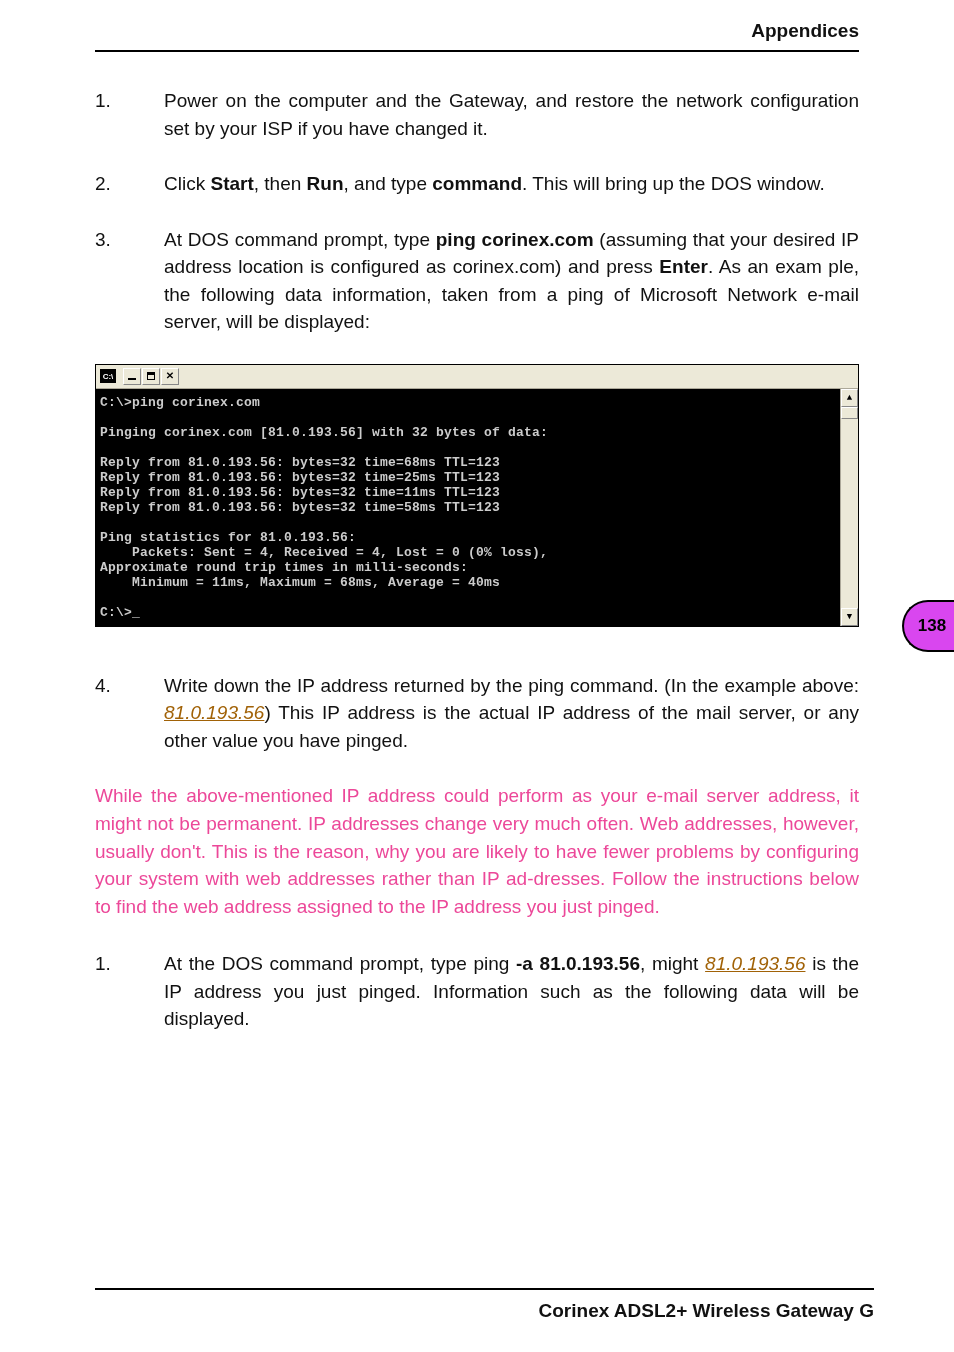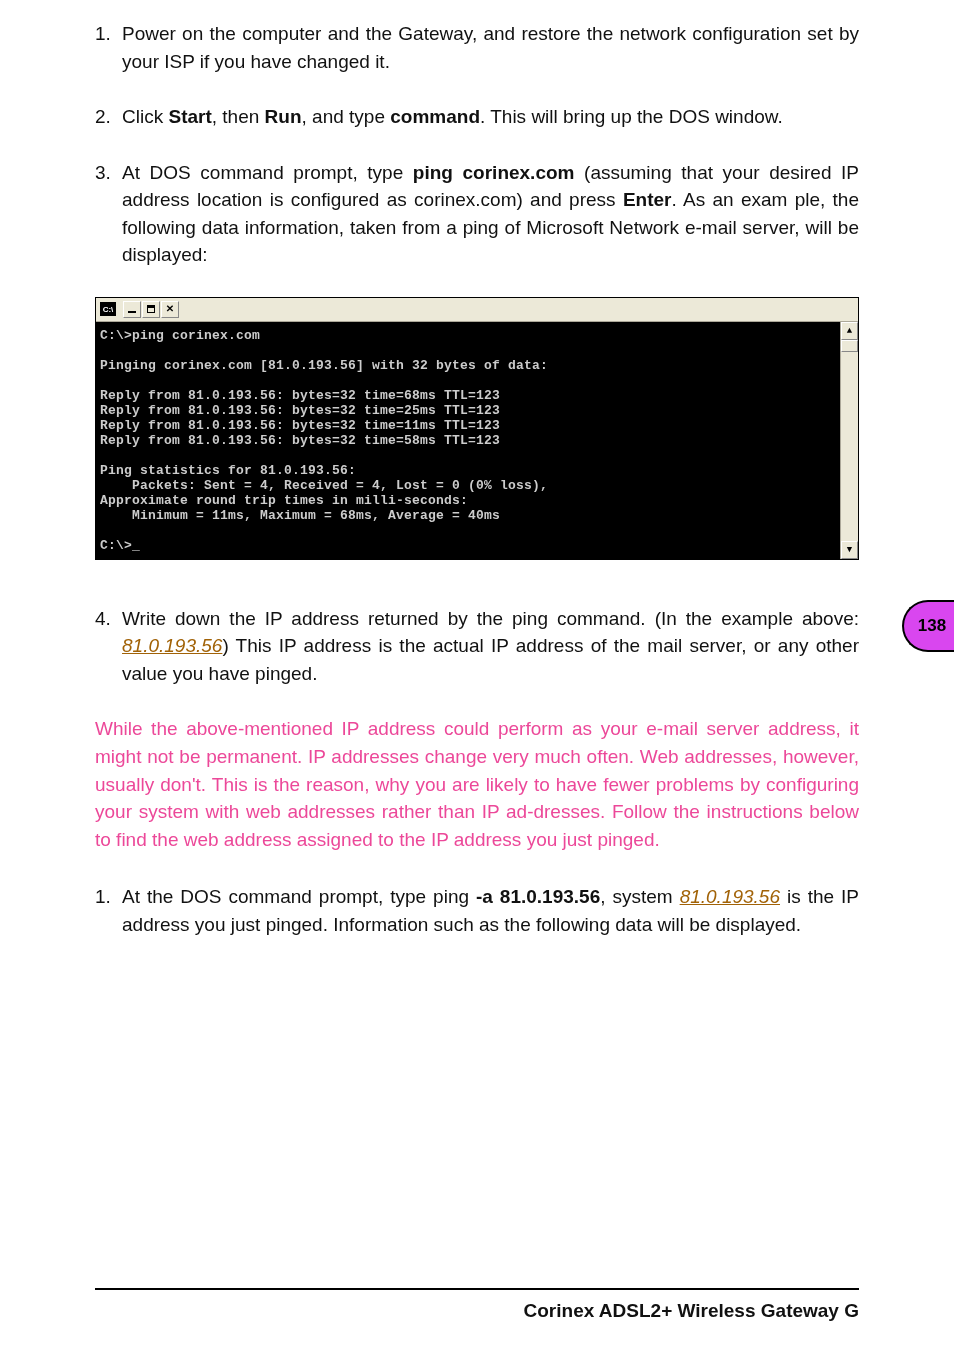--- a/index.html
+++ b/index.html
@@ -37,20 +37,21 @@
     color: #111;
   }
   .list-num {
     width: 27px;
     flex: 0 0 27px;
   }
   .list-body {
     flex: 1;
     text-align: justify;
     text-justify: inter-word;
+    margin-left: 42px;
   }
   .bold { font-weight: bold; }
   .link { color: #a16207; text-decoration: underline; font-style: italic; }
   
   .cmd-window {
     margin: 5px 0 45px 0;
     border: 1px solid #000;
     font-family: "Lucida Console","Courier New",monospace;
     font-size: 13px;
   }
@@ -150,34 +151,35 @@
     border-radius: 50% 0 0 50% / 50% 0 0 50%;
     display:flex; align-items:center; justify-content:center;
     font-size: 17px;
     font-weight: bold;
     background:#d946ef;
     padding-left:6px;
   }
 
   .footer {
     position: absolute;
-    left: 95px; right: 95px;
+    left: 95px; right: 80px;
     bottom: 30px;
     border-top: 2px solid #000;
     padding-top: 10px;
     text-align: right;
     font-weight: bold;
     font-size: 19px;
     color:#111;
   }
 </style>
 </head>
 <body>
 
 <div class="page">
+  <div class="header">Appendices</div>
 
   <ol class="list" id="list-a">
       <li class="list-item">
         <div class="list-num">1.</div>
         <div class="list-body"><span>Power on the computer and the Gateway, and restore the network configuration set by your ISP if you have changed it.</span></div>
       </li>
       <li class="list-item">
         <div class="list-num">2.</div>
         <div class="list-body"><span>Click </span><span class="bold">Start</span><span>, then </span><span class="bold">Run</span><span>, and type </span><span class="bold">command</span><span>. This will bring up the DOS window.</span></div>
       </li>
@@ -230,20 +232,20 @@
         <div class="list-body"><span>Write down the IP address returned by the ping command. (In the example above: </span><span class="link">81.0.193.56</span><span>) This IP address is the actual IP address of the mail server, or any other value you have pinged.</span></div>
       </li>
     </ol>
 
 
   <div class="para">While the above-mentioned IP address could perform as your e-mail server address, it might not be permanent. IP addresses change very much often. Web addresses, however, usually don't. This is the reason, why you are likely to have fewer problems by configuring your system with web addresses rather than IP ad-dresses. Follow the instructions below to find the web address assigned to the IP address you just pinged.</div>
 
   <ol class="list" id="list-c">
       <li class="list-item">
         <div class="list-num">1.</div>
-        <div class="list-body"><span>At the DOS command prompt, type ping </span><span class="bold">-a 81.0.193.56</span><span>, system </span><span class="link">81.0.193.56</span><span> is the IP address you just pinged. Information such as the following data will be displayed.</span></div>
+        <div class="list-body"><span>At the DOS command prompt, type ping </span><span class="bold">-a 81.0.193.56</span><span>, might </span><span class="link">81.0.193.56</span><span> is the IP address you just pinged. Information such as the following data will be displayed.</span></div>
       </li>
     </ol>
 </div>
 
 <div class="page-number-tab">138</div>
 
 <div class="footer">Corinex ADSL2+ Wireless Gateway G</div>
 
 </body></html>

